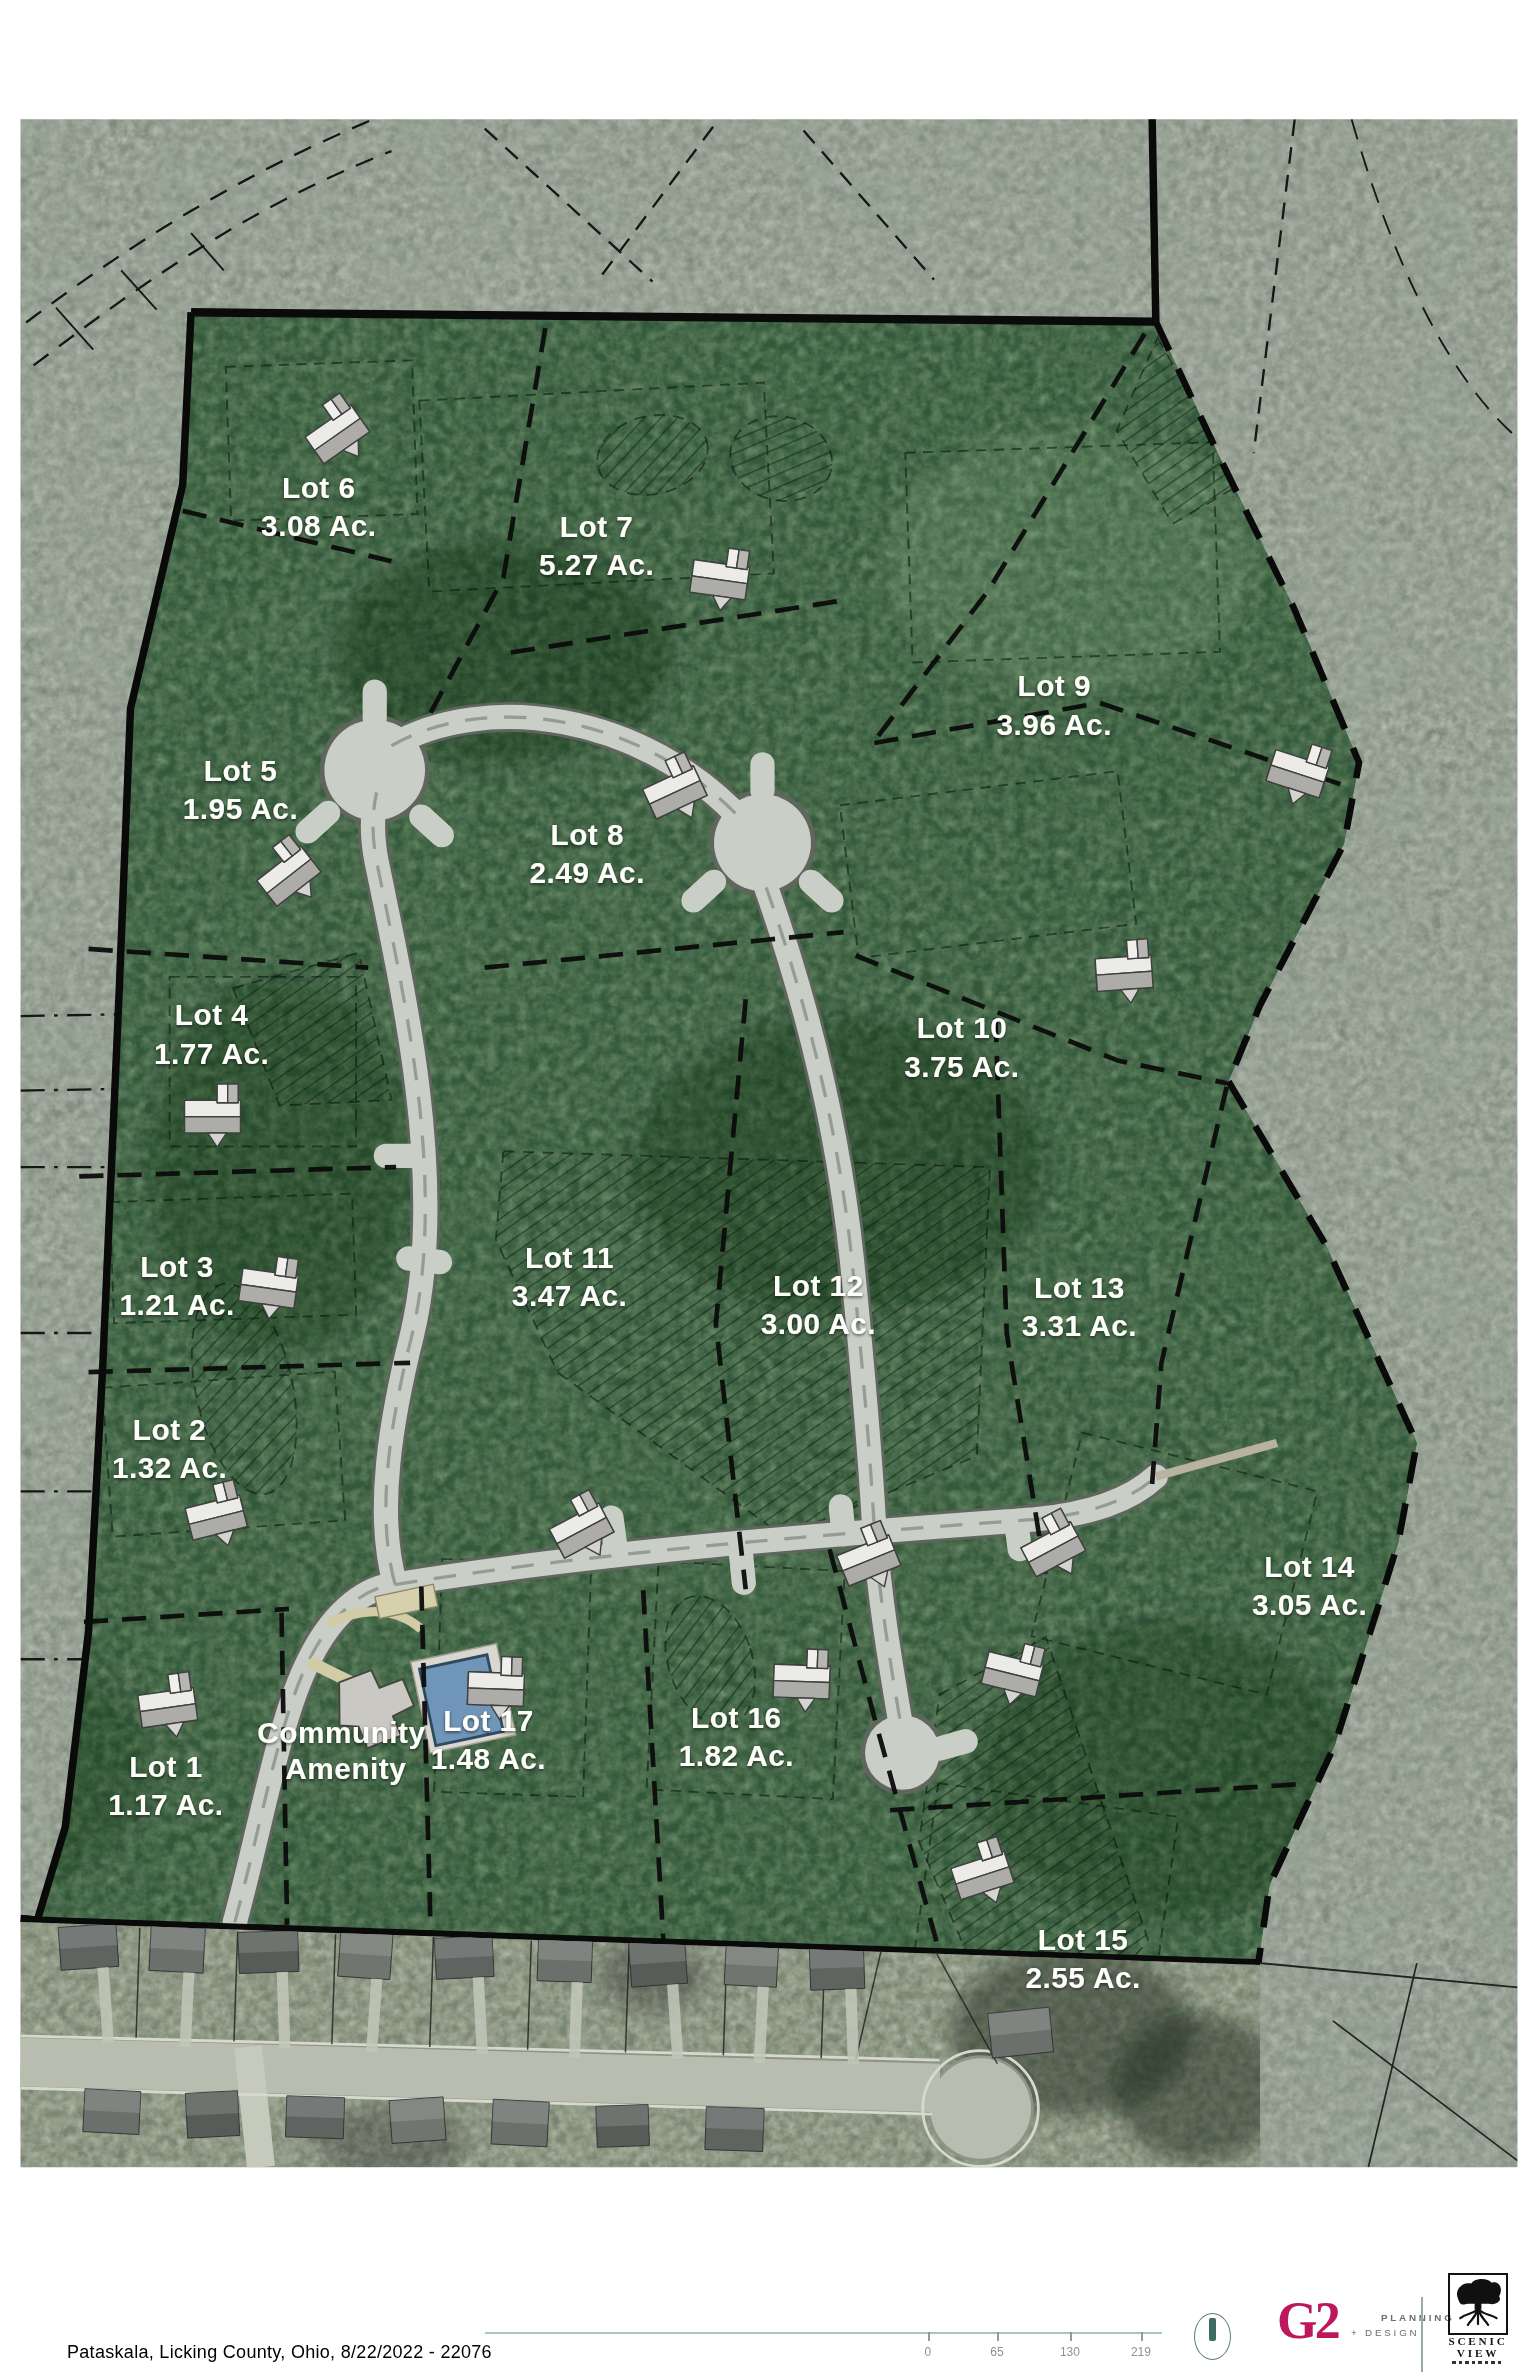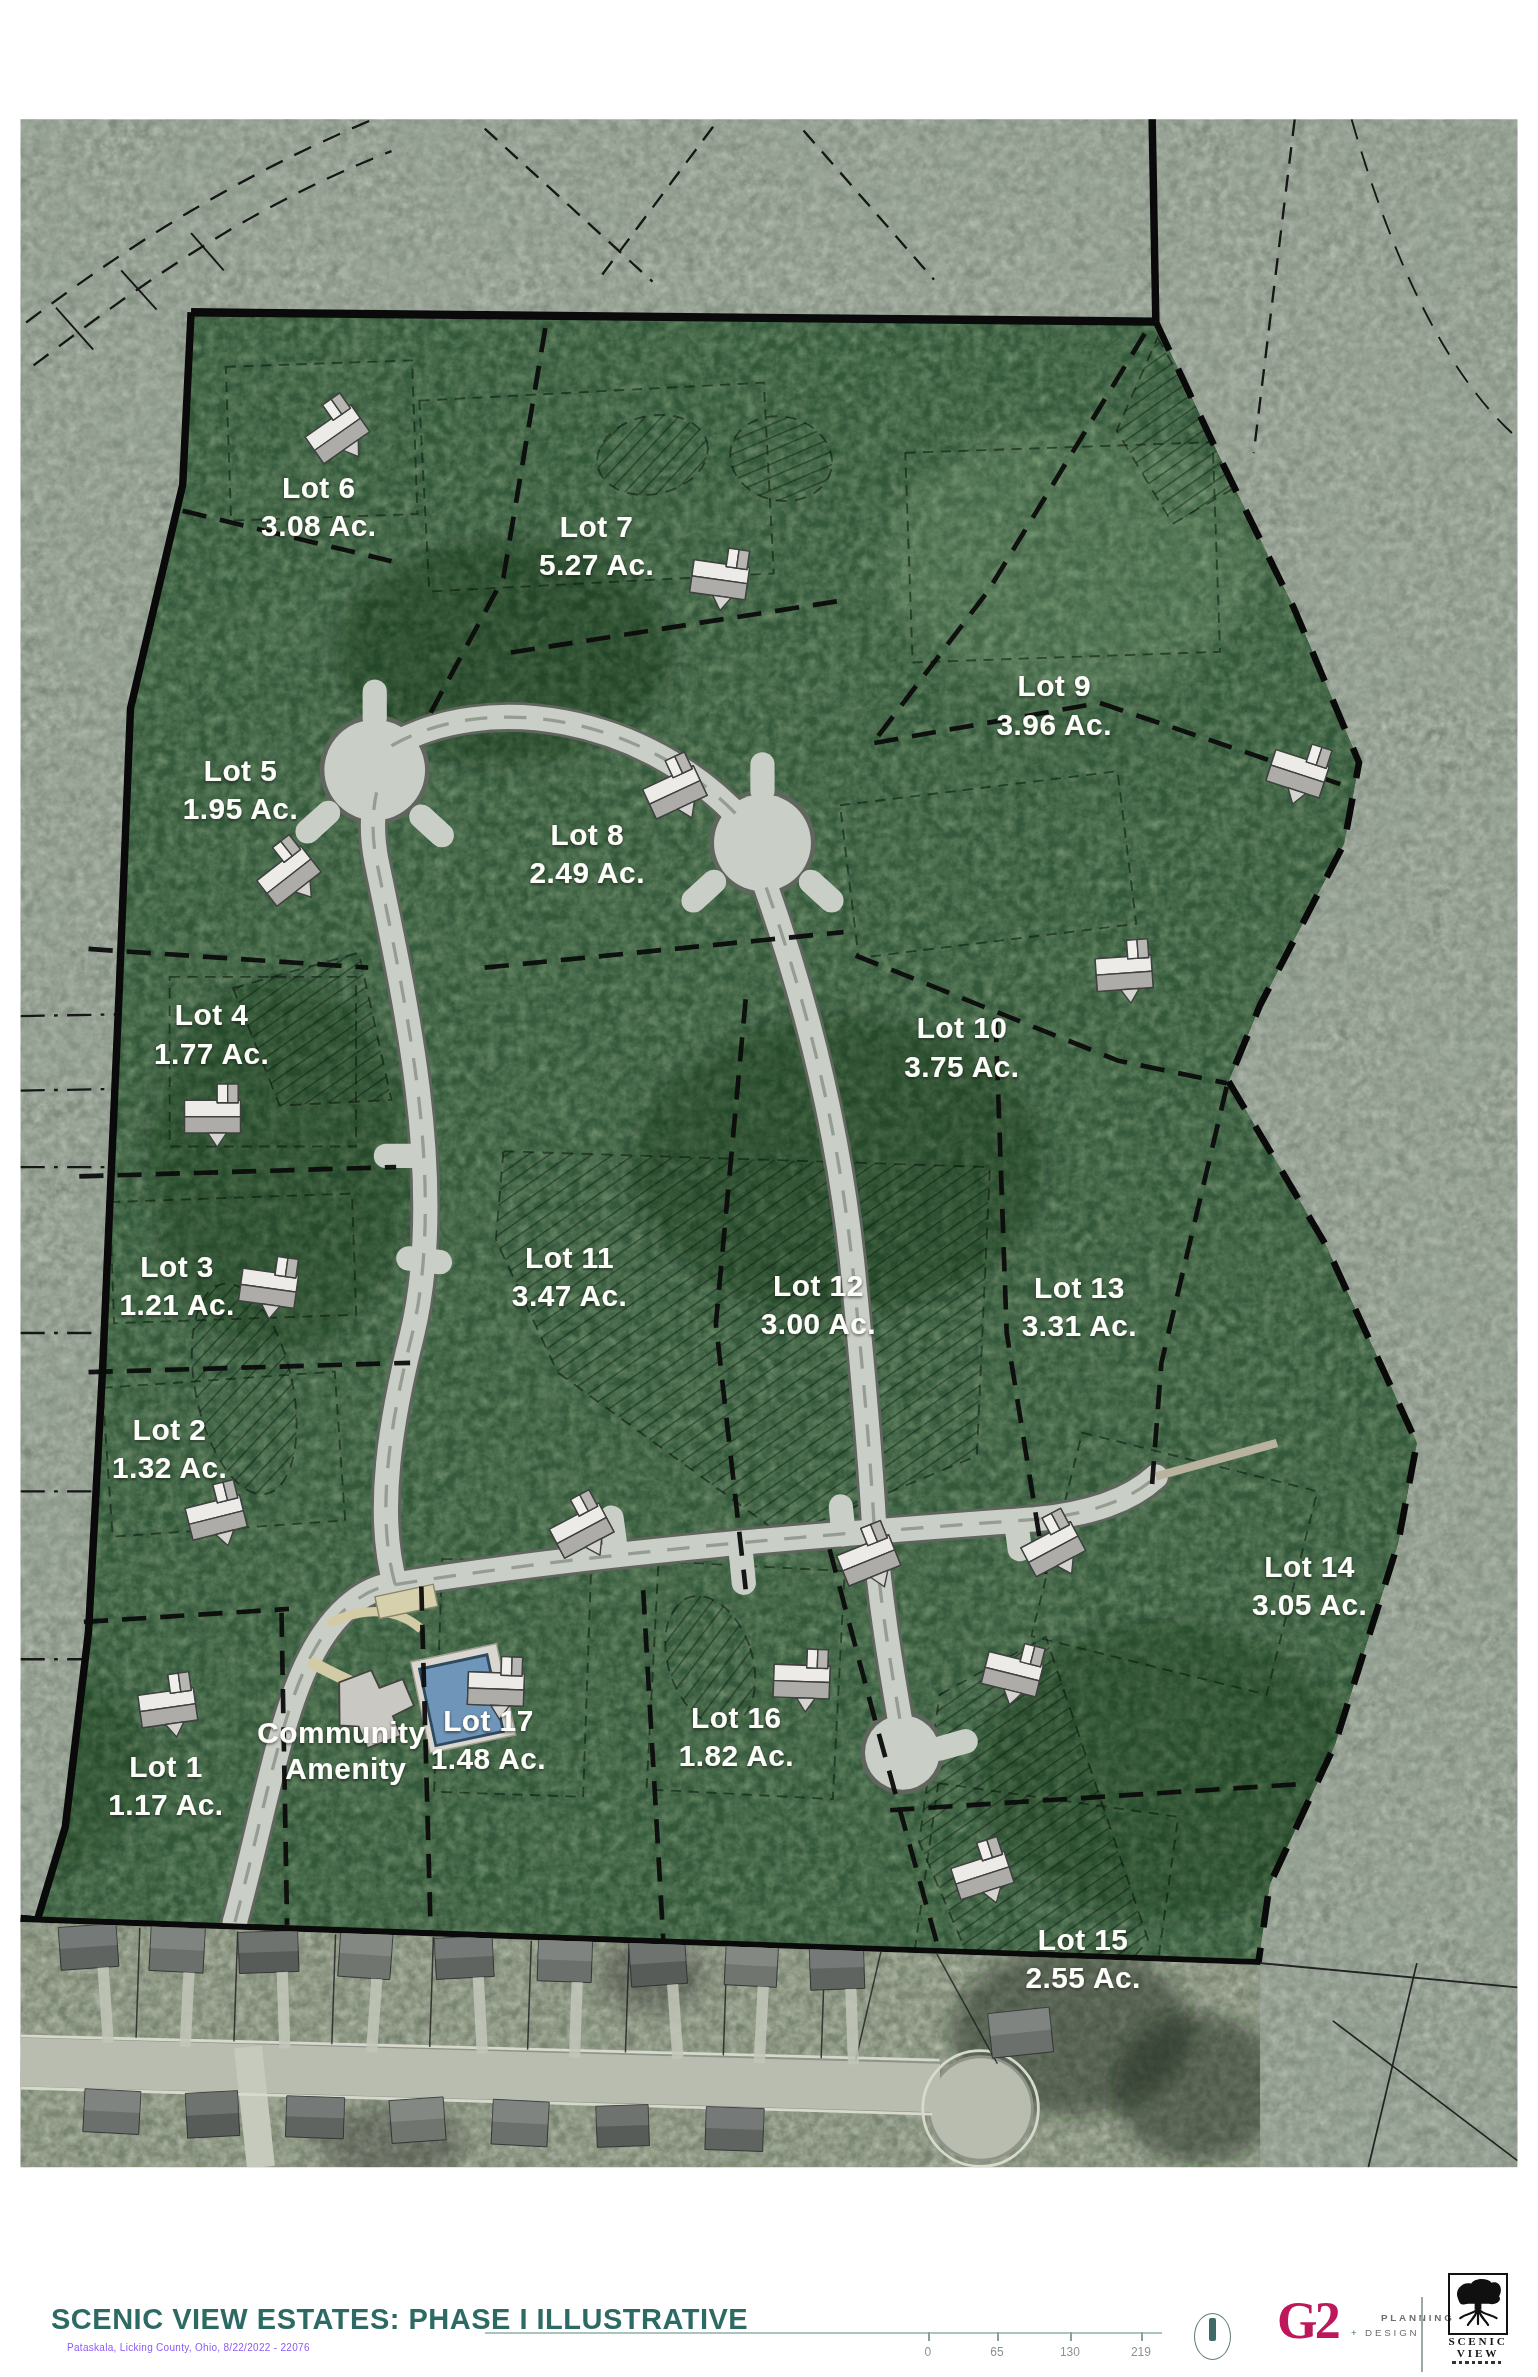--- a/index.html
+++ b/index.html
@@ -4,21 +4,21 @@
 <style>
   html,body{margin:0;padding:0;background:#e8e8e8;}
   .page{position:relative;width:1538px;height:2377px;background:#ffffff;overflow:hidden;
         font-family:"Liberation Sans",sans-serif;}
   #site-map{position:absolute;left:0;top:0;}
   .lot-label{font-family:"Liberation Sans",sans-serif;font-weight:700;font-size:32px;
              fill:#fdfdf9;text-anchor:middle;letter-spacing:.5px;}
   
   .title{position:absolute;left:51px;top:2303px;font-size:29px;font-weight:700;
          letter-spacing:0.5px;color:#2c6a63;white-space:nowrap;}
-  .subtitle{position:absolute;left:67px;top:2342px;font-size:10px;color:#8b5cf6;letter-spacing:0.3px;}
+  .subtitle{position:absolute;left:67px;top:2342px;font-size:18px;color:#000000;letter-spacing:0.3px;}
   .rule{position:absolute;left:485px;top:2332px;width:677px;height:1.9px;background:#abc3bd;}
   .tick{position:absolute;top:2332px;width:1.9px;height:9.3px;background:#8aa09a;}
   .tick-label{position:absolute;top:2345px;width:37px;margin-left:-18.6px;text-align:center;
               font-size:12px;color:#8a938f;}
   .north-ellipse{position:absolute;left:1194px;top:2313px;width:35px;height:45px;
                  border:1.9px solid #5d7f7a;border-radius:50%;background:transparent;}
   .north-needle{position:absolute;left:1209px;top:2318px;width:6.5px;height:23px;
                 background:#3e6b65;border-radius:1.9px;}
   .g2-mark{position:absolute;left:1277px;top:2291px;font-size:52px;font-weight:700;
            color:#be185d;letter-spacing:-2.8px;font-family:Liberation Serif, serif;}
@@ -403,21 +403,20 @@
           <text class="lot-label"><tspan x="790" y="1854">Lot 16</tspan><tspan x="790" dy="41">1.82 Ac.</tspan></text>
           <text class="lot-label"><tspan x="524" y="1857">Lot 17</tspan><tspan x="524" dy="41">1.48 Ac.</tspan></text>
         </g>
     <text class="lot-label" filter="url(#txtshadow)">
       <tspan x="371" y="1870">Community</tspan>
       <tspan x="371" dy="38">Amenity</tspan>
     </text>
   </g>
 </svg>
 
-<div class="title">SCENIC VIEW ESTATES: PHASE I ILLUSTRATIVE</div>
 <div class="rule"></div>
 <div class="subtitle">Pataskala, Licking County, Ohio, 8/22/2022 - 22076</div>
 
 <div>
   <div class="tick" style="left:928px"></div>
   <div class="tick" style="left:997px"></div>
   <div class="tick" style="left:1070px"></div>
   <div class="tick" style="left:1141px"></div>
   <div class="tick-label" style="left:928px">0</div>
   <div class="tick-label" style="left:997px">65</div>

